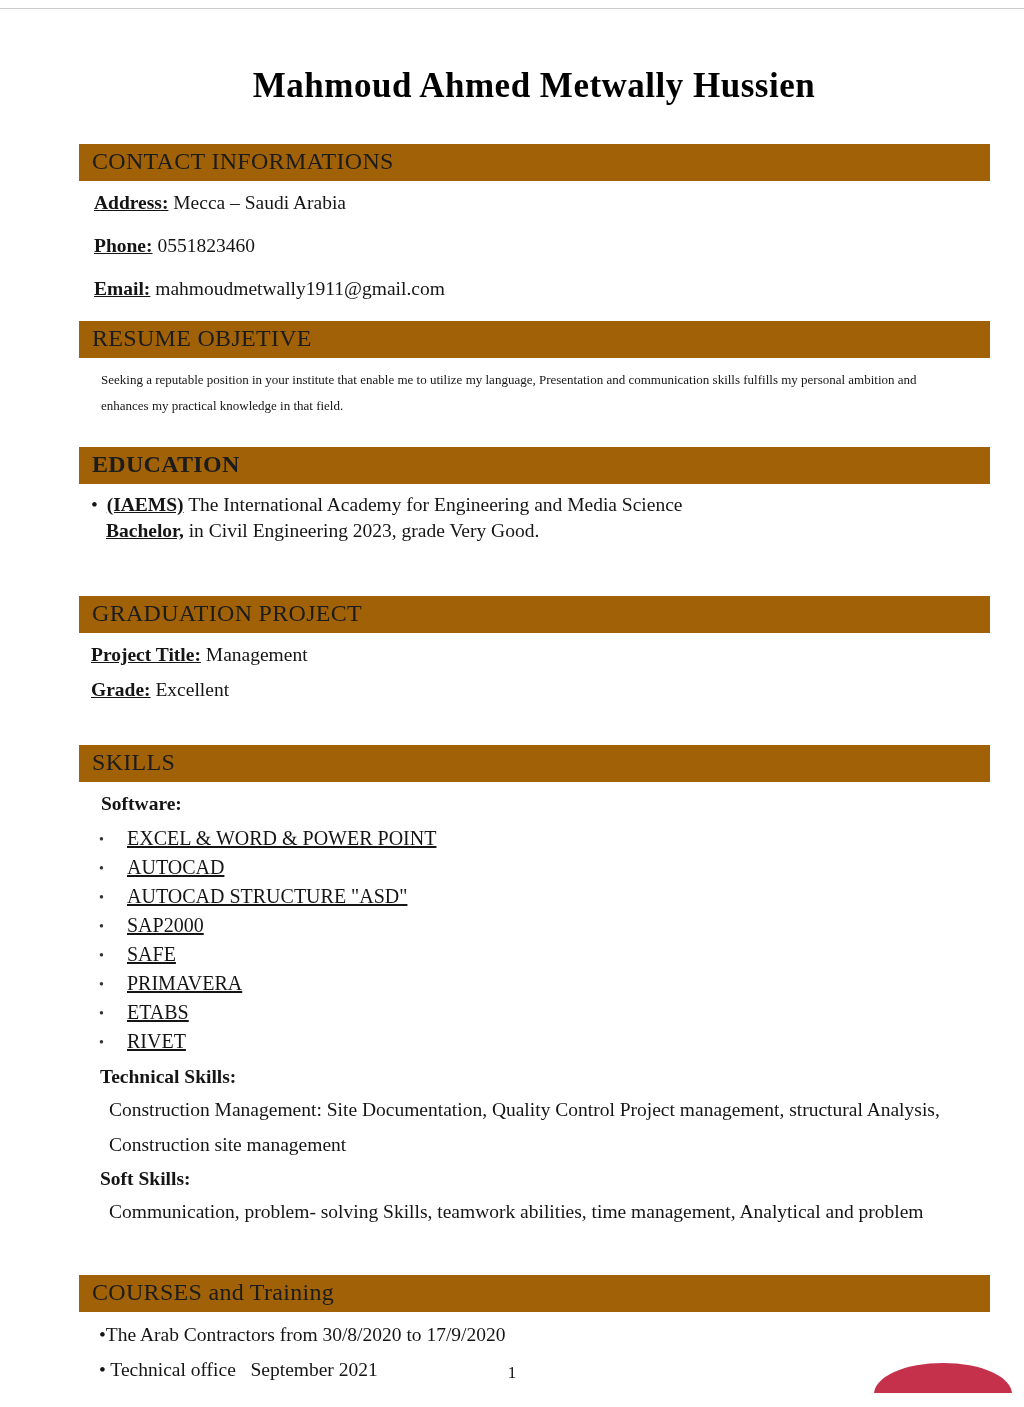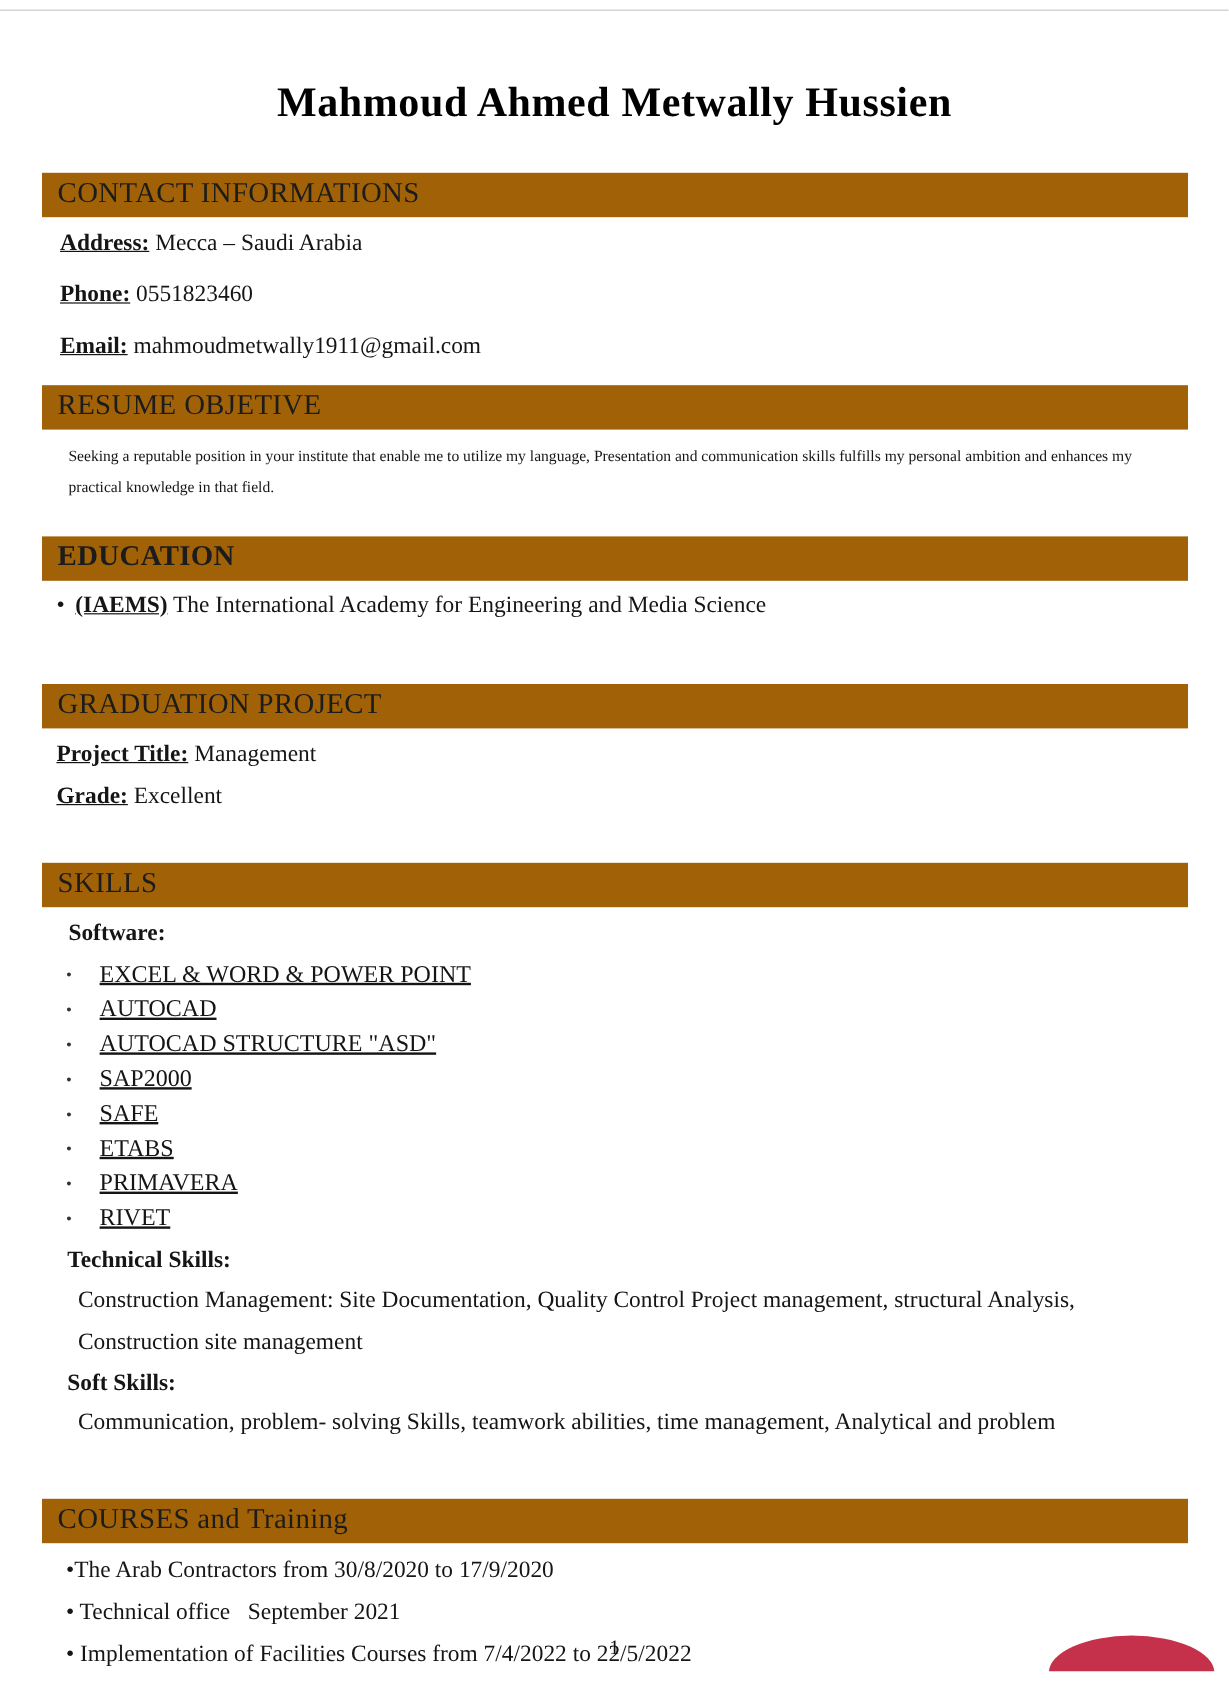--- a/index.html
+++ b/index.html
@@ -6,20 +6,21 @@
   html, body { margin: 0; padding: 0; background: #ffffff; }
   .page {
     position: relative;
     width: 1024px;
     height: 1393px;
     margin: 0 auto;
     background: #ffffff;
     font-family: "Liberation Serif", serif;
     color: #151515;
     overflow: hidden;
+    padding-left: 44px;
   }
   .top-rule {
     position: absolute;
     top: 8px; left: 0;
     width: 100%; height: 1px;
     background: #c9cdc9;
   }
   .title {
     margin: 66px 0 38px;
     text-align: center;
@@ -140,20 +141,23 @@
     <div class="banner">RESUME OBJETIVE</div>
     <p class="objective-text">Seeking a reputable position in your institute that enable me to utilize my language, Presentation and communication skills fulfills my personal ambition and enhances my practical knowledge in that field.</p>
   </section>
 
   <section class="sec-education">
     <div class="banner">EDUCATION</div>
     <p class="edu-line1">
       <span class="edu-bullet">•</span>
       <span class="label">(IAEMS)</span><span> The International Academy for Engineering and Media Science</span>
     </p>
+    <p class="edu-line2">
+      <span class="label">Bachelor,</span><span> in Civil Engineering 2023, grade Very Good.</span>
+    </p>
   </section>
 
   <section class="sec-gradproject">
     <div class="banner">GRADUATION PROJECT</div>
     <p class="gp-line">
       <span class="label">Project Title:</span><span> Management</span>
     </p>
     <p class="gp-line">
       <span class="label">Grade:</span><span> Excellent</span>
     </p>
@@ -161,22 +165,22 @@
 
   <section class="sec-skills">
     <div class="banner">SKILLS</div>
     <p class="skills-sublabel">Software:</p>
     <ul class="skill-list">
       <li>EXCEL &amp; WORD &amp; POWER POINT</li>
       <li>AUTOCAD</li>
       <li>AUTOCAD STRUCTURE "ASD"</li>
       <li>SAP2000</li>
       <li>SAFE</li>
+      <li>PRIMAVERA</li>
       <li>ETABS</li>
-      <li>PRIMAVERA</li>
       <li>RIVET</li>
     </ul>
     <p class="skills-sublabel tech-label-row">Technical Skills:</p>
     <p class="skills-body">Construction Management: Site Documentation, Quality Control Project management, structural Analysis, Construction site management</p>
     <p class="skills-sublabel soft-label-row">Soft Skills:</p>
     <p class="skills-body soft-body">Communication, problem- solving Skills, teamwork abilities, time management, Analytical and problem</p>
   </section>
 
   <section class="sec-courses">
     <div class="banner">COURSES and Training</div>

